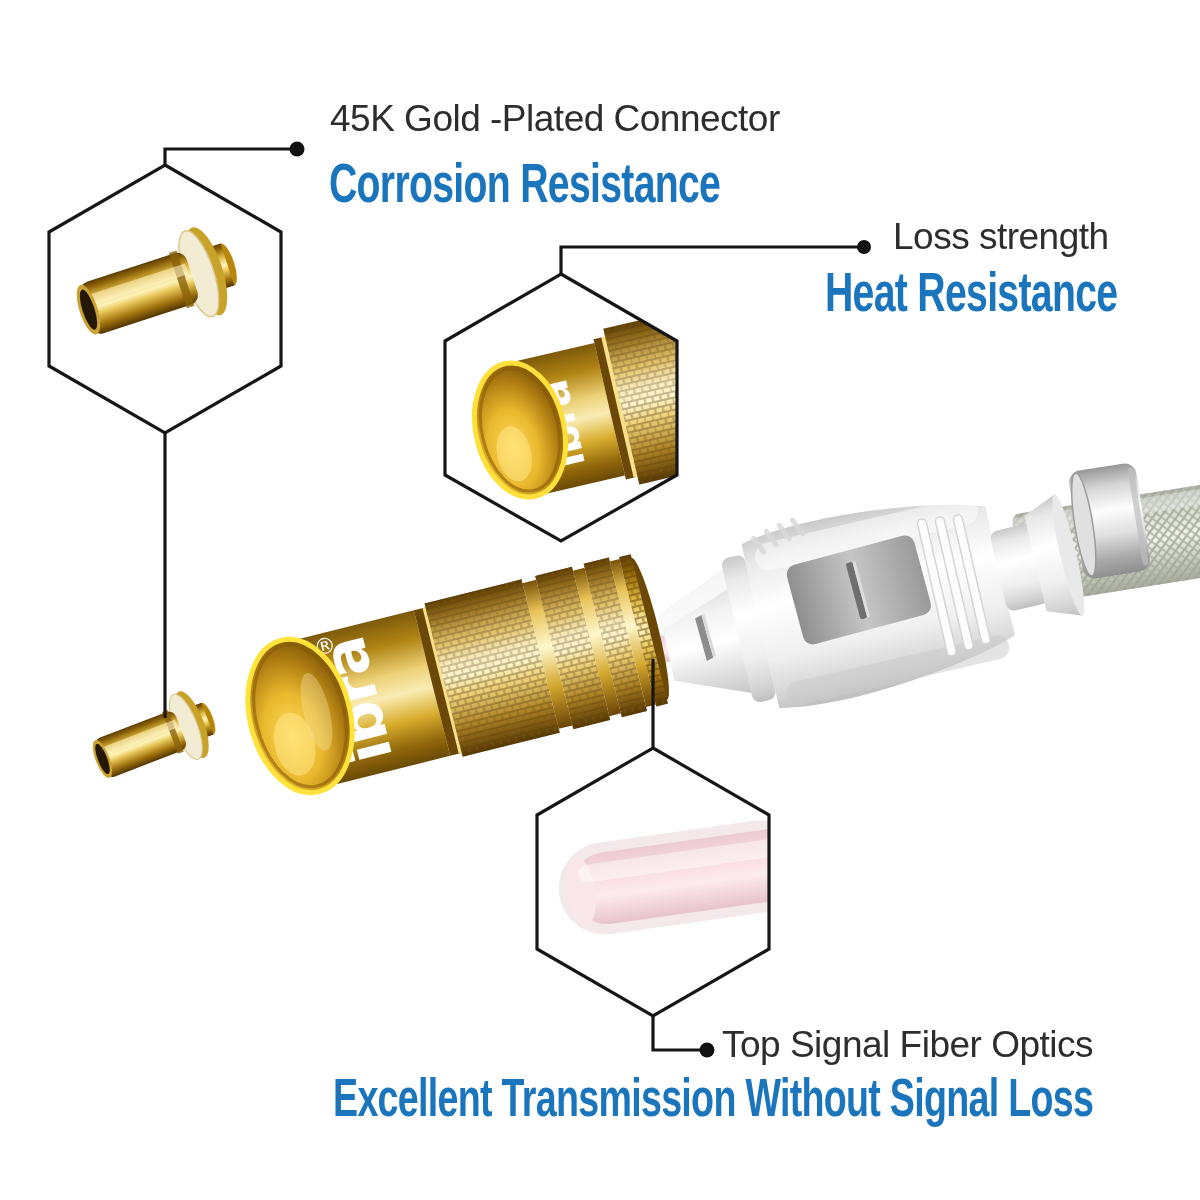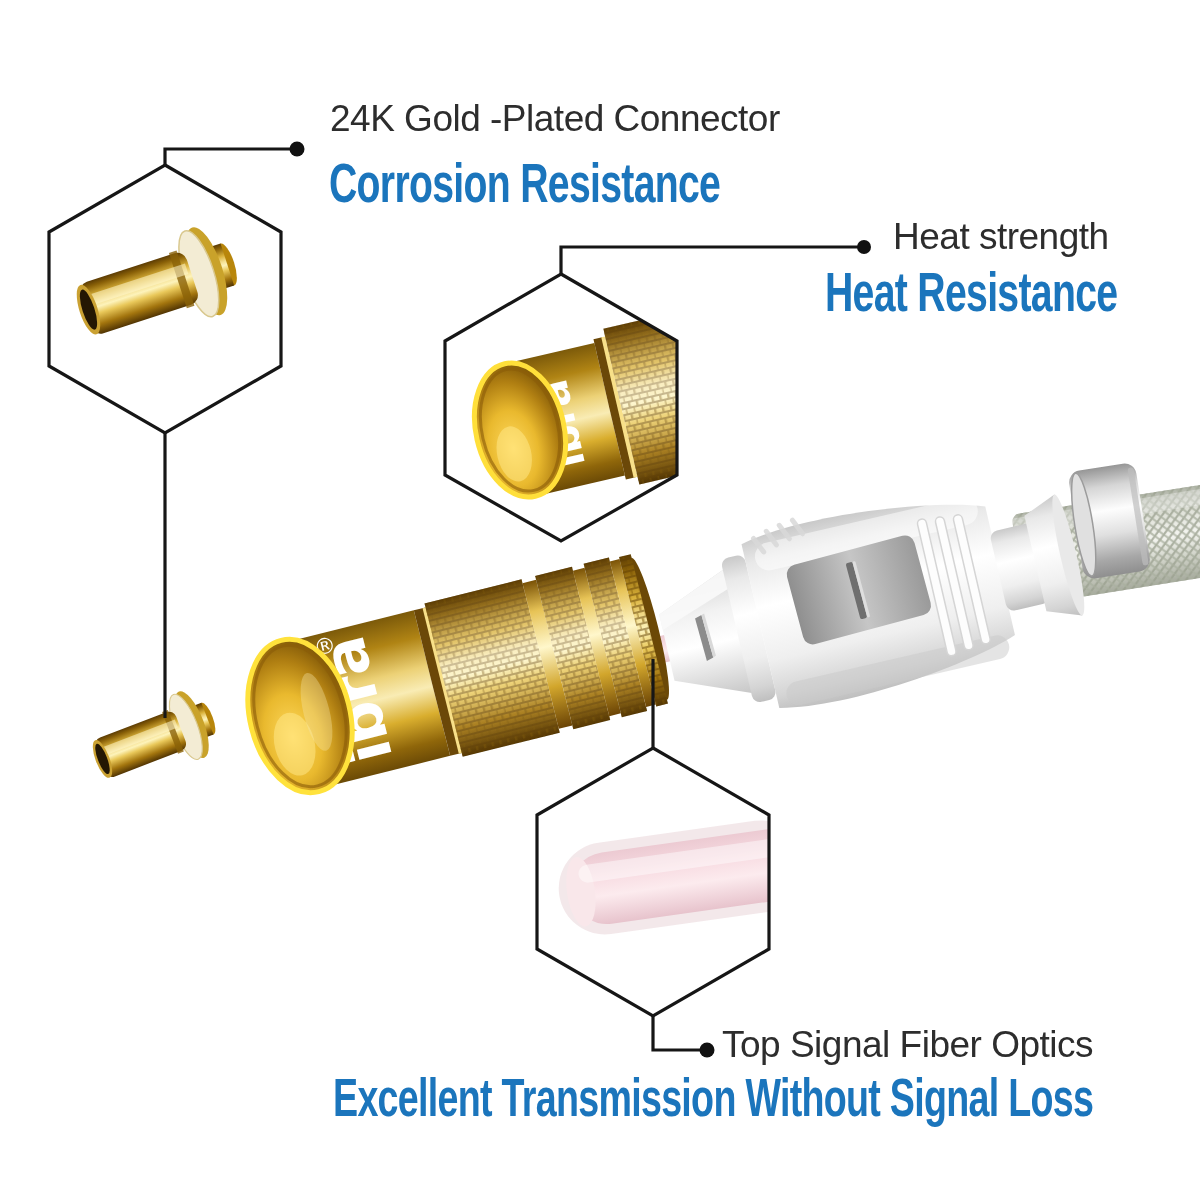--- a/index.html
+++ b/index.html
@@ -286,22 +286,22 @@
       <line x1="653" y1="659" x2="653" y2="749"></line>
       <polyline points="653,1014 653,1050 702,1050"></polyline>
     </g>
     <g fill="#111111">
       <circle cx="297" cy="149" r="7.5"></circle>
       <circle cx="864" cy="247" r="7"></circle>
       <circle cx="707" cy="1050" r="7.5"></circle>
     </g>
   </svg>
 
-  <div id="lbl-gold-heading" class="label label-dark">24K Gold -Plated Connector</div>
+  <div id="lbl-gold-heading" class="label label-dark">45K Gold -Plated Connector</div>
   <div id="lbl-gold-benefit" class="label label-blue">Corrosion Resistance</div>
 
-  <div id="lbl-heat-heading" class="label label-dark">Heat strength</div>
+  <div id="lbl-heat-heading" class="label label-dark">Loss strength</div>
   <div id="lbl-heat-benefit" class="label label-blue">Heat Resistance</div>
 
   <div id="lbl-fiber-heading" class="label label-dark">Top Signal Fiber Optics</div>
   <div id="lbl-fiber-benefit" class="label label-blue">Excellent Transmission Without Signal Loss</div>
 
 </div>
 
 </body></html>

